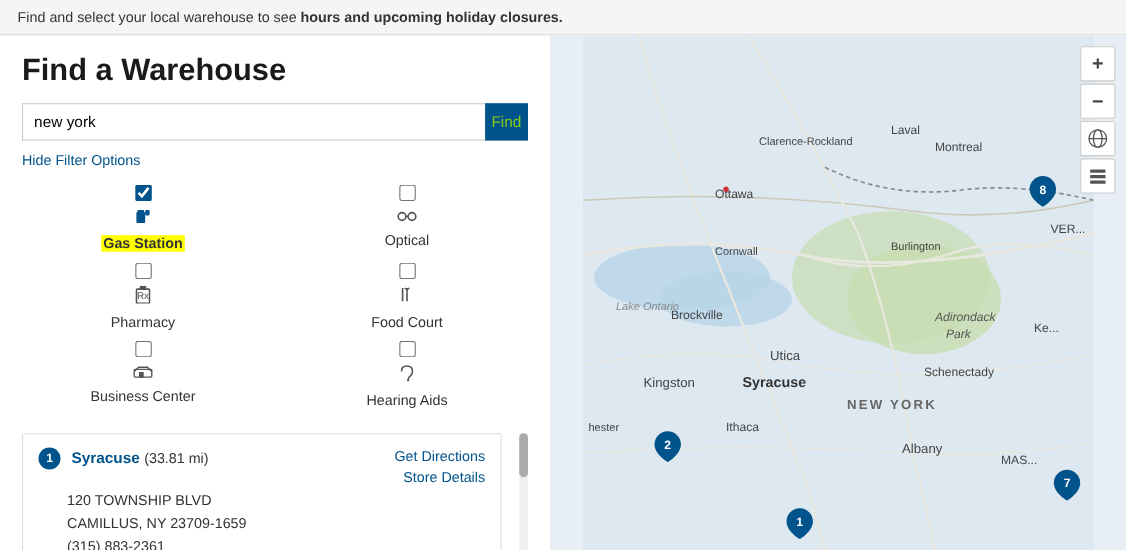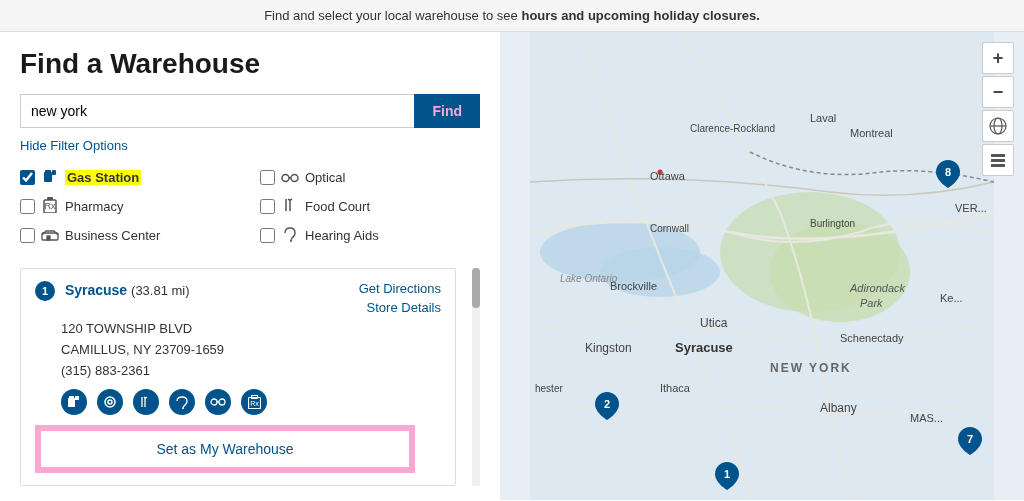--- a/index.html
+++ b/index.html
@@ -1,21 +1,21 @@
 <!DOCTYPE html>
 <html><head>
   <meta charset="utf-8">
   <style>
     * { box-sizing: border-box; margin: 0; padding: 0; }
     body { font-family: Arial, sans-serif; font-size: 14px; color: #333; background: #fff; width: 1024px; height: 501px; overflow: hidden; }
 
     .top-banner {
       background: #f5f5f5;
       border-bottom: 1px solid #ddd;
-      text-align: center;
+      text-align: left;
       padding: 8px 16px;
       font-size: 13px;
       color: #333;
     }
     .top-banner strong { font-weight: bold; }
 
     .main-container {
       display: flex;
       height: calc(501px - 33px);
     }
@@ -42,26 +42,26 @@
     .search-input {
       flex: 1;
       border: 1px solid #ccc;
       padding: 8px 10px;
       font-size: 14px;
       outline: none;
       border-right: none;
     }
     .find-button {
       background: #00538b;
-      color: #f9a8d4;
+      color: #84cc16;
       border: none;
-      padding: 8px 18px;
+      padding: 8px 6px;
       font-size: 14px;
       cursor: pointer;
-      font-weight: bold;
+      font-weight: normal;
     }
 
     .hide-filter-link {
       color: #00538b;
       font-size: 13px;
       cursor: pointer;
       text-decoration: none;
       display: block;
       margin-bottom: 12px;
     }
@@ -72,20 +72,21 @@
       gap: 4px 20px;
       margin-bottom: 16px;
     }
 
     .filter-item {
       display: flex;
       align-items: center;
       gap: 6px;
       padding: 3px 0;
       font-size: 13px;
+      flex-direction: column;
     }
     .filter-item input[type="checkbox"] {
       width: 15px;
       height: 15px;
       cursor: pointer;
       accent-color: #00538b;
     }
     .filter-icon {
       font-size: 14px;
       color: #00538b;

